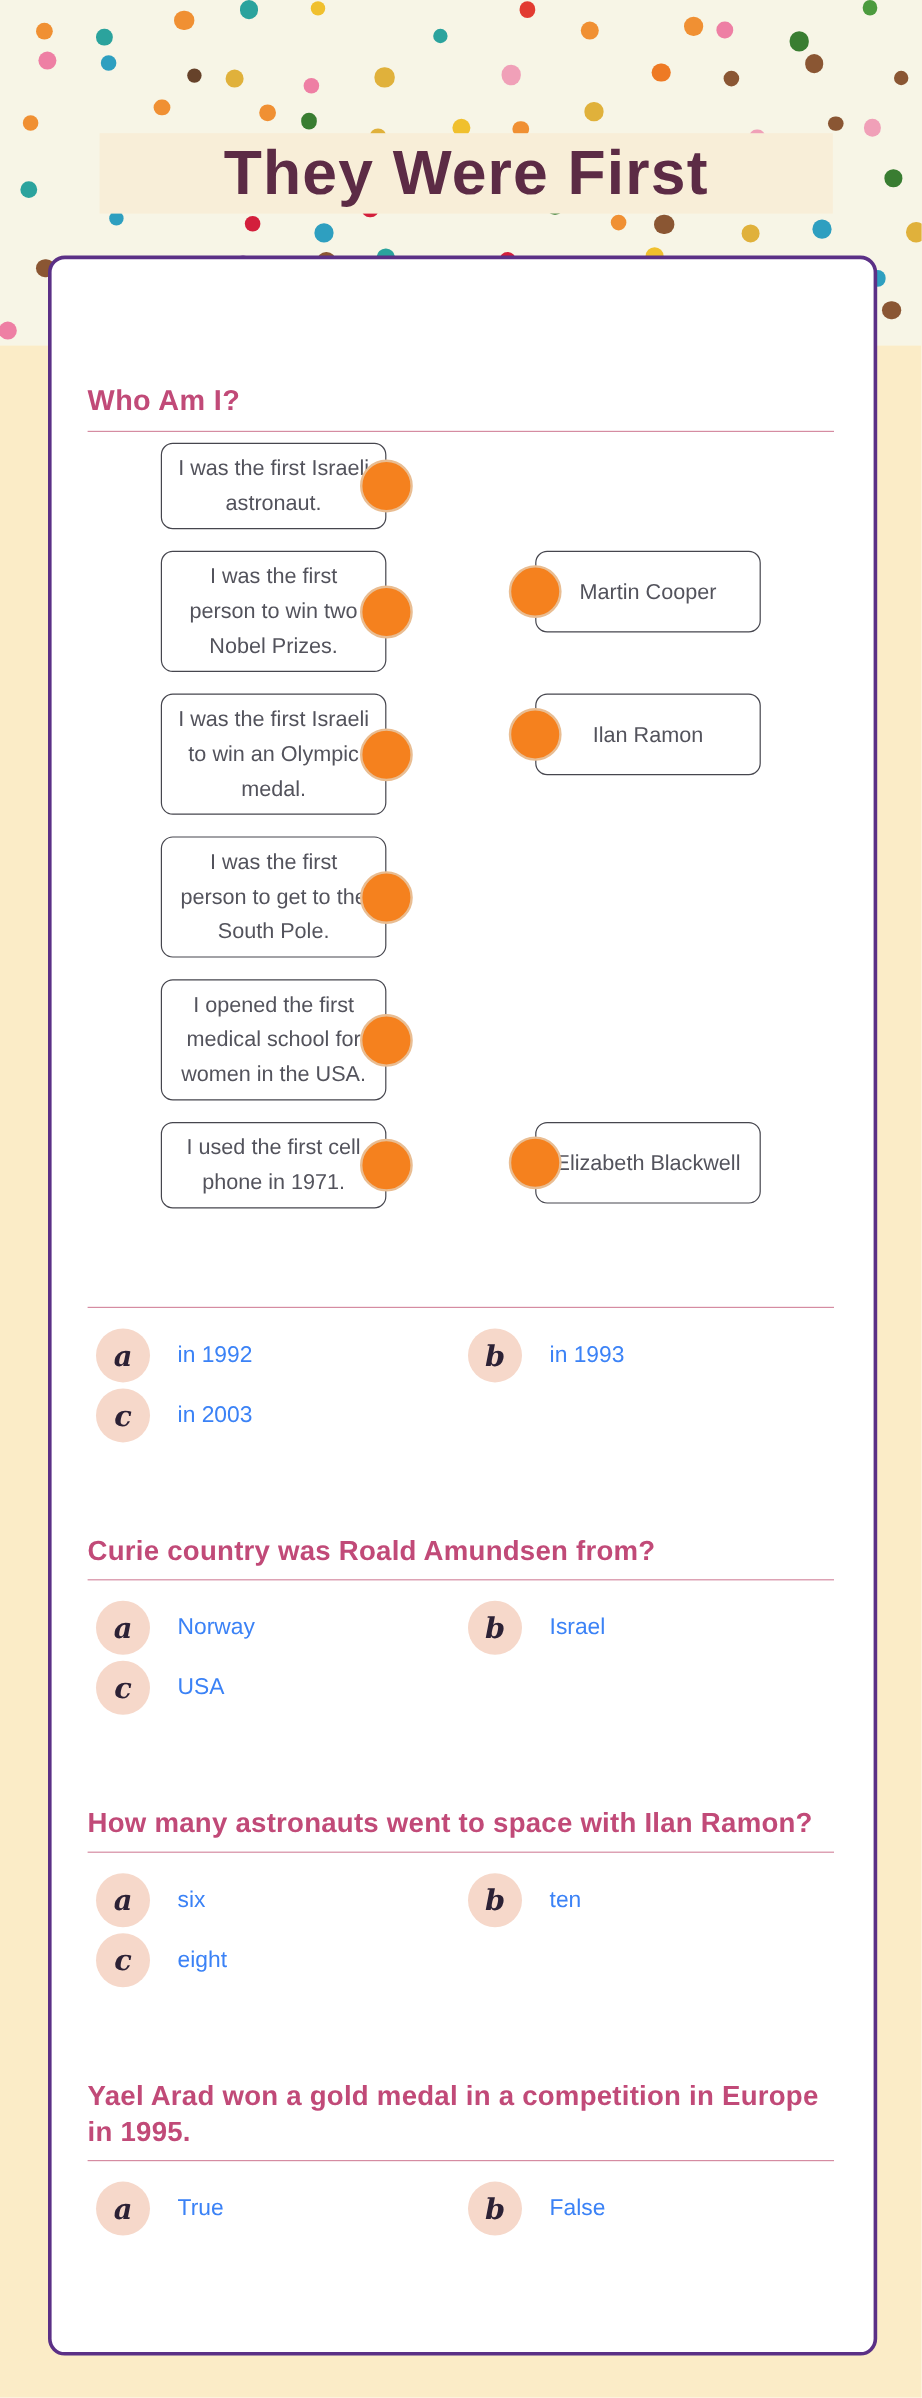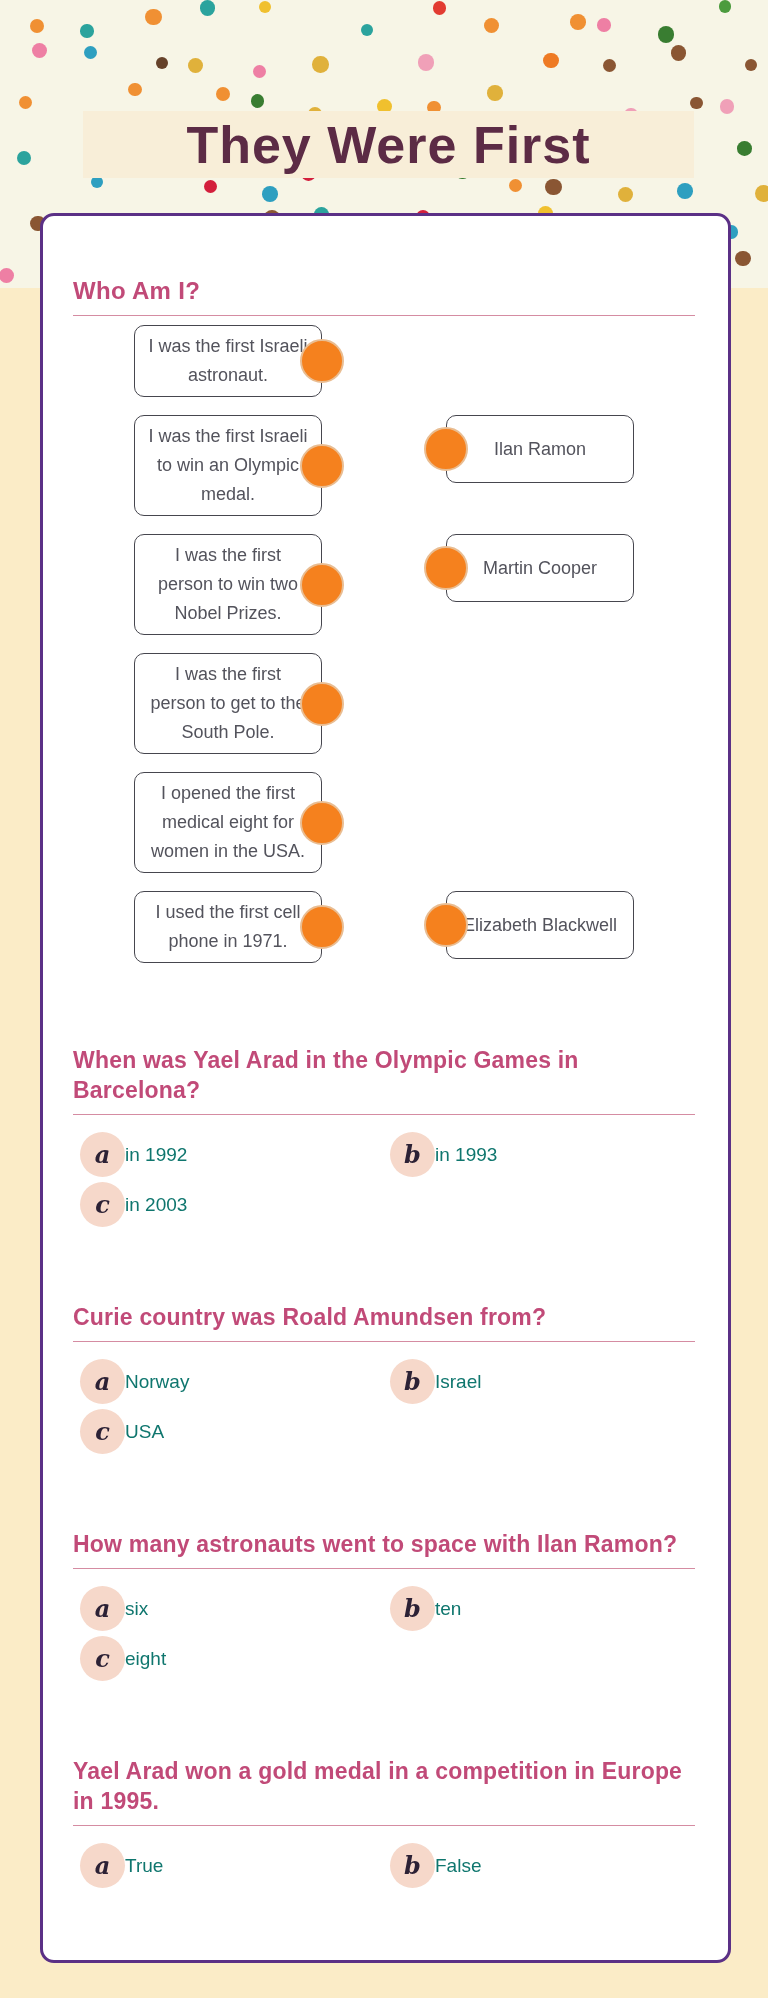--- a/index.html
+++ b/index.html
@@ -42,21 +42,21 @@
   }
 
   
   .card {
     position:absolute; left:40px; top:213px;
     width:691px; height:1750px;
     background:#ffffff;
     border:3px solid #5b3086;
     border-radius:14px;
     z-index:2;
-    padding:60px 33px 0 30px;
+    padding:104px 33px 0 30px;
   }
 
   .section-heading {
     font-size:24px;
     font-weight:bold;
     line-height:30px;
     color:#c14a78;
     letter-spacing:0.3px;
   }
   .q-heading {
@@ -135,22 +135,23 @@
     background:#f6d8ca;
     color:#2c2135;
     font-family:"DejaVu Serif", serif;
     font-style:italic;
     font-weight:bold;
     font-size:24px;
     display:flex; align-items:center; justify-content:center;
     flex:0 0 auto;
   }
   .opt-text {
+    margin-left:23px;
     font-size:19px;
-    color:#0f766e;
+    color:#3b82f6;
   }
 </style>
 </head>
 <body>
 
 <div class="confetti-header" id="confetti">
     <span class="confetti-dot" style="width: 14.2415px; height: 14.2415px; left: 29.8036px; top: 18.7526px; background: rgb(240, 144, 51);"></span>
     <span class="confetti-dot" style="width: 13.3661px; height: 13.3661px; left: 80.2393px; top: 24.2333px; background: rgb(43, 163, 157);"></span>
     <span class="confetti-dot" style="width: 16.4103px; height: 16.4103px; left: 145.321px; top: 8.59604px; background: rgb(240, 144, 51);"></span>
     <span class="confetti-dot" style="width: 15.4331px; height: 15.4331px; left: 199.646px; top: 0.107603px; background: rgb(43, 163, 157);"></span>
@@ -245,70 +246,69 @@
     <div class="match-rows" id="match-rows">
   <div class="match-row">
     <div class="match-box stmt-box">
       <span class="stmt-text">I was the first Israeli astronaut.</span>
       <span class="connector right"></span>
     </div>
   </div>
 
   <div class="match-row">
     <div class="match-box stmt-box">
+      <span class="stmt-text">I was the first person to win two Nobel Prizes.</span>
+      <span class="connector right"></span>
+    </div>
+    <div class="match-box name-box">
+      <span class="name-text">Martin Cooper</span>
+      <span class="connector left"></span>
+    </div>
+  </div>
+
+  <div class="match-row">
+    <div class="match-box stmt-box">
       <span class="stmt-text">I was the first Israeli to win an Olympic medal.</span>
       <span class="connector right"></span>
     </div>
     <div class="match-box name-box">
       <span class="name-text">Ilan Ramon</span>
       <span class="connector left"></span>
     </div>
   </div>
 
   <div class="match-row">
     <div class="match-box stmt-box">
-      <span class="stmt-text">I was the first person to win two Nobel Prizes.</span>
-      <span class="connector right"></span>
-    </div>
-    <div class="match-box name-box">
-      <span class="name-text">Martin Cooper</span>
-      <span class="connector left"></span>
-    </div>
-  </div>
-
-  <div class="match-row">
-    <div class="match-box stmt-box">
       <span class="stmt-text">I was the first person to get to the South Pole.</span>
       <span class="connector right"></span>
     </div>
   </div>
 
   <div class="match-row">
     <div class="match-box stmt-box">
-      <span class="stmt-text">I opened the first medical eight for women in the USA.</span>
+      <span class="stmt-text">I opened the first medical school for women in the USA.</span>
       <span class="connector right"></span>
     </div>
   </div>
 
   <div class="match-row">
     <div class="match-box stmt-box">
       <span class="stmt-text">I used the first cell phone in 1971.</span>
       <span class="connector right"></span>
     </div>
     <div class="match-box name-box">
       <span class="name-text">Elizabeth Blackwell</span>
       <span class="connector left"></span>
     </div>
   </div>
 </div>
   </section>
 
   <div id="questions">
   <section class="question first">
-    <h2 class="q-heading">When was Yael Arad in the Olympic Games in Barcelona?</h2>
     <hr class="rule">
     <div class="options">
   <div class="option">
     <span class="opt-badge">a</span>
     <span class="opt-text">in 1992</span>
   </div>
 
   <div class="option">
     <span class="opt-badge">b</span>
     <span class="opt-text">in 1993</span>

